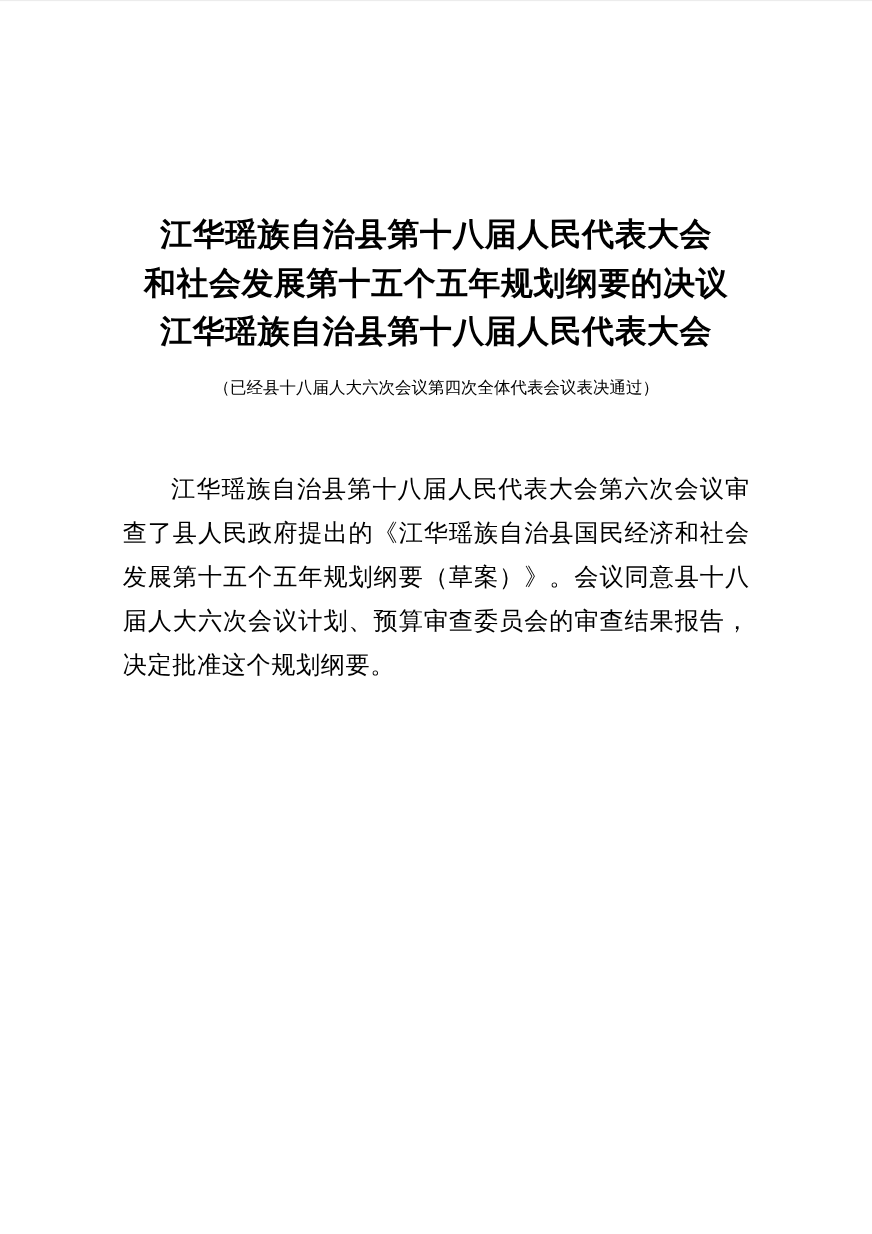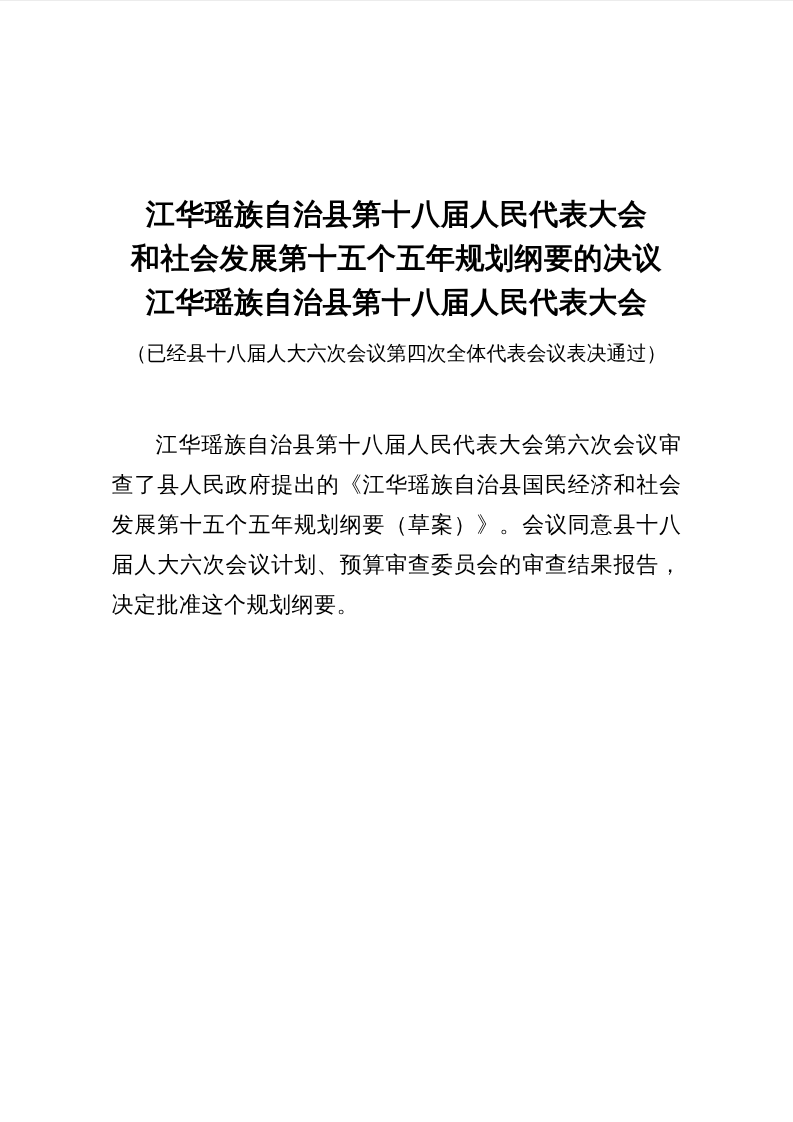--- a/index.html
+++ b/index.html
@@ -28,21 +28,21 @@
     line-height: 44px;
     letter-spacing: 0.5px;
   }
   .title-line {
     display: block;
     white-space: nowrap;
   }
   .doc-subtitle {
     margin: 15px 0 0 0;
     text-align: center;
-    font-size: 20px;
+    font-size: 15px;
     line-height: 28px;
     font-weight: normal;
     white-space: nowrap;
   }
   .doc-body {
     width: 570px;
     margin: 58px auto 16px auto;
     font-size: 22px;
     line-height: 40px;
     text-align: justify;

